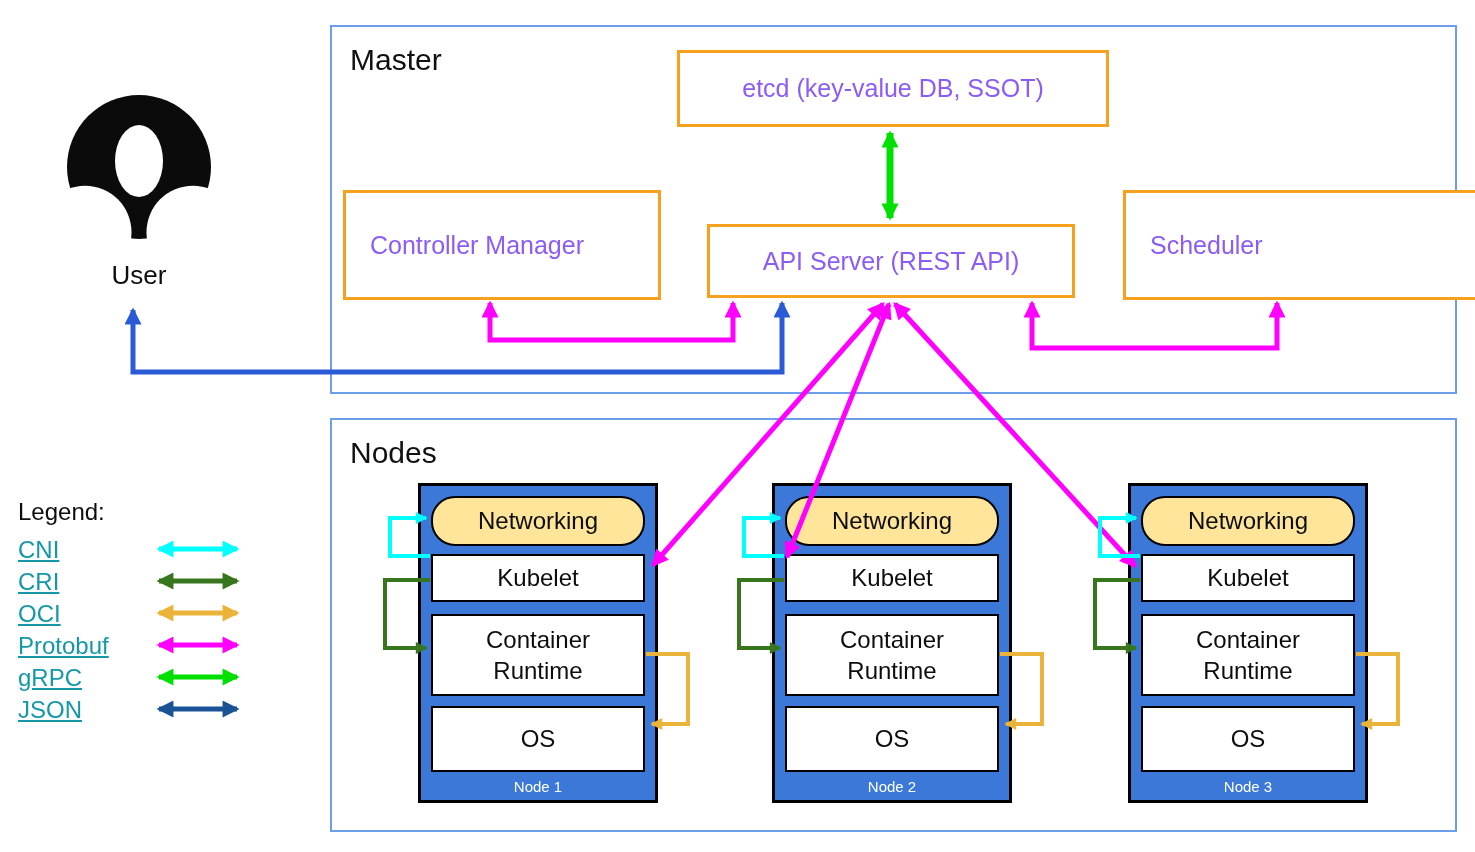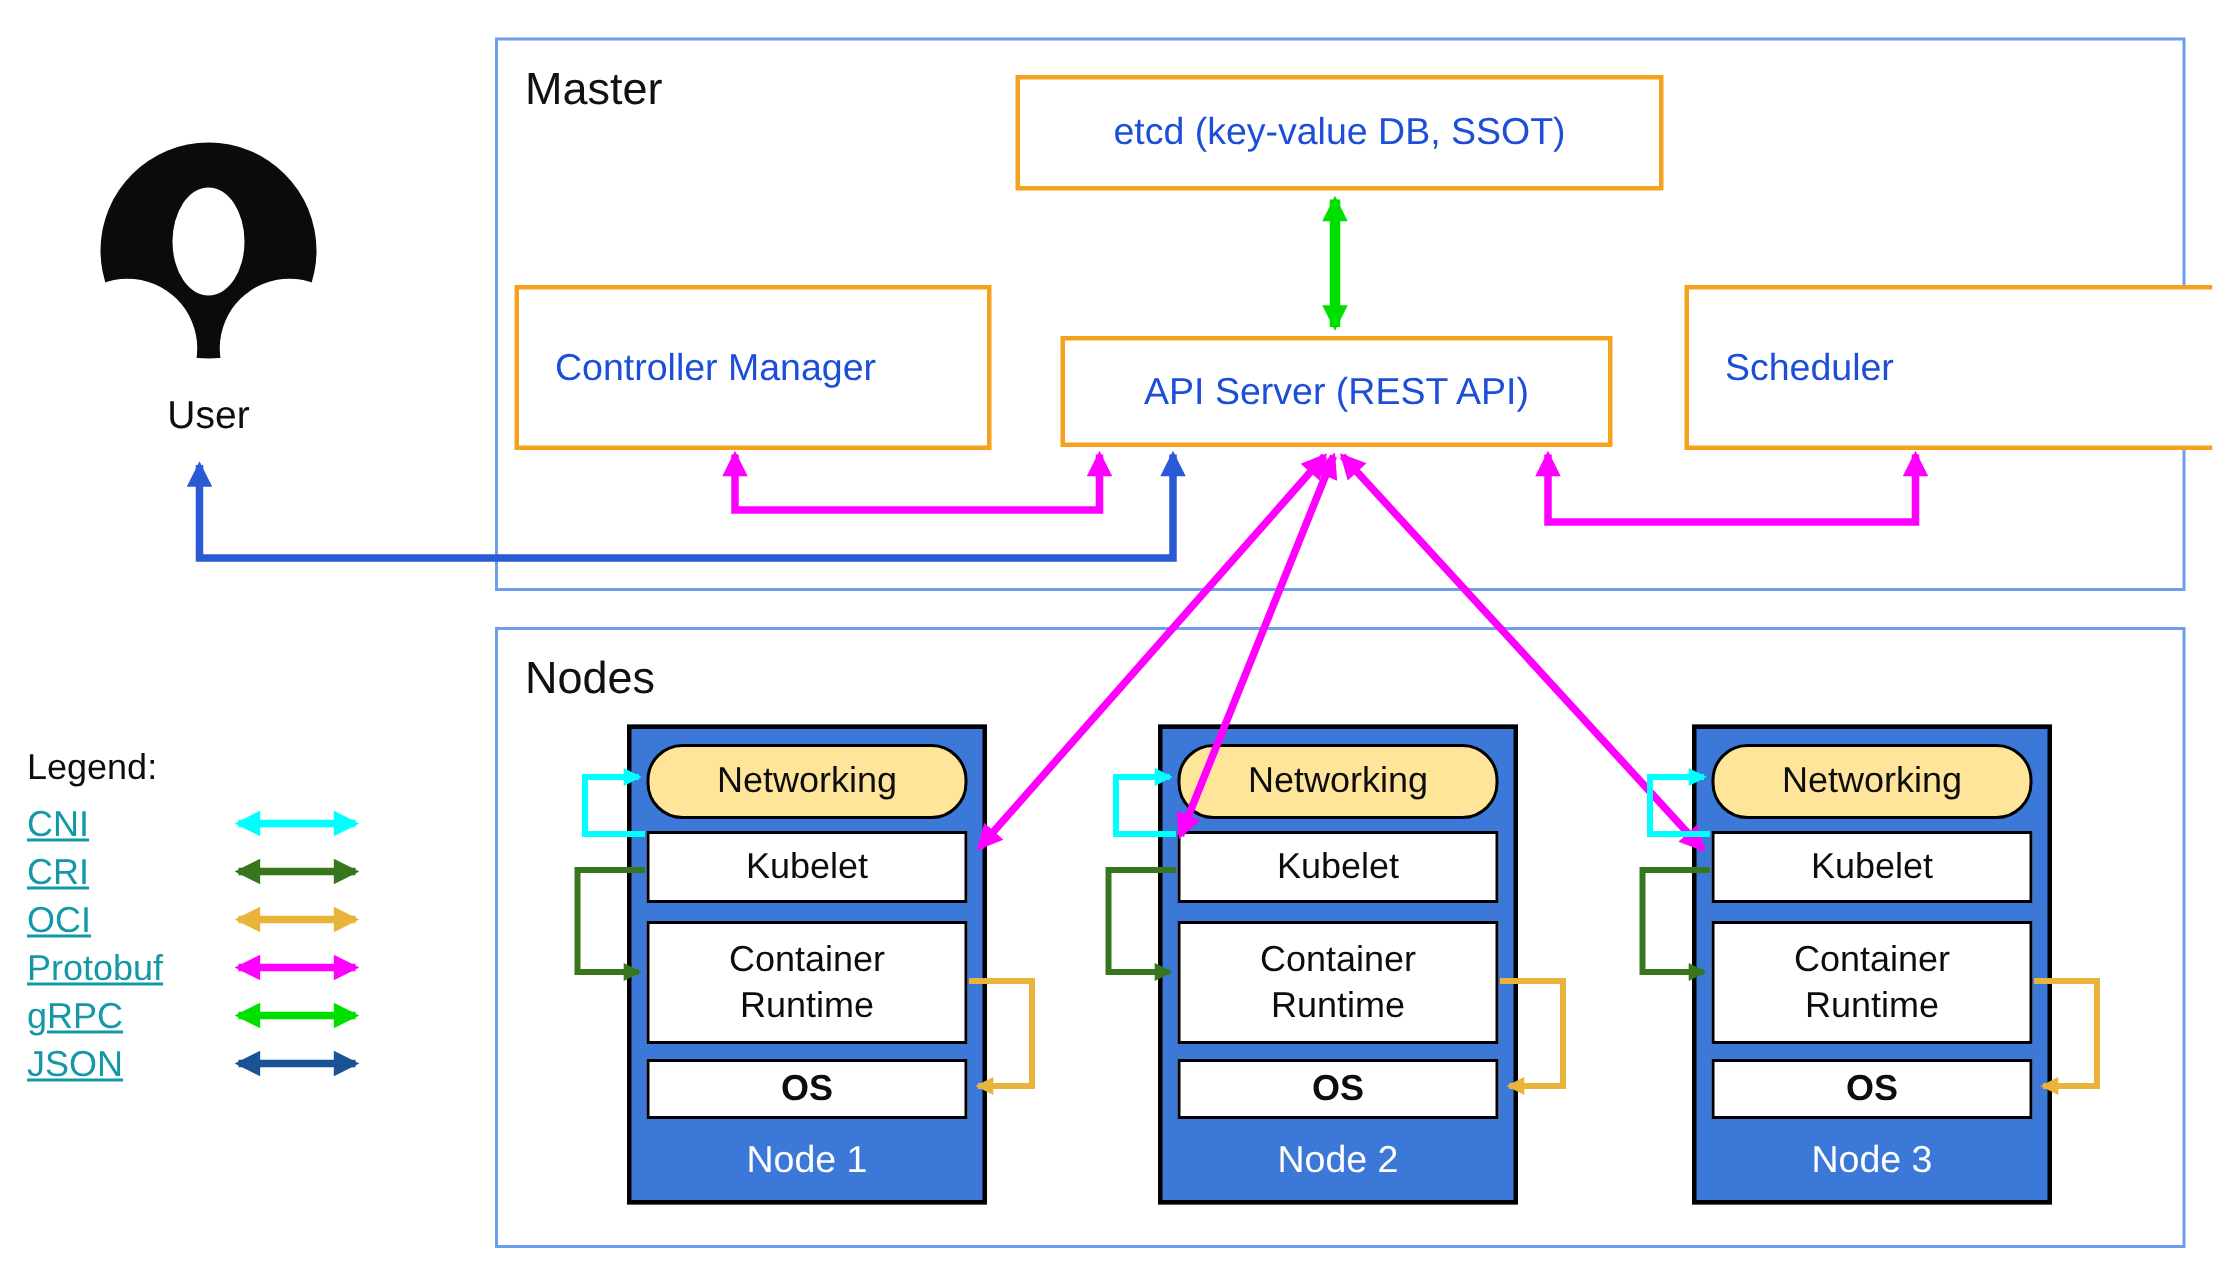--- a/index.html
+++ b/index.html
@@ -3,32 +3,32 @@
 <meta charset="utf-8">
 <style>
   html,body{margin:0;padding:0;background:#fff;font-family:"Liberation Sans",sans-serif;color:#0d0d0d;}
   .canvas{position:relative;width:1475px;height:852px;background:#fff;overflow:hidden;}
 
   
   .section{position:absolute;border:2px solid var(--sectionborder);background:transparent;}
   .section-title{position:absolute;left:18px;top:16px;font-size:30px;color:#111;}
 
   
-  .obox{position:absolute;border:3px solid var(--orange);background:#fff;display:flex;flex-direction:column;justify-content:center;font-size:25px;line-height:35px;color:#1d4ed8;box-sizing:border-box;}
+  .obox{position:absolute;border:3px solid var(--orange);background:#fff;display:flex;flex-direction:column;justify-content:center;font-size:25px;line-height:35px;color:#8b5cf6;box-sizing:border-box;}
   .obox.center{align-items:center;text-align:center;}
   .obox.left{align-items:flex-start;padding-left:24px;}
 
   
   .node{position:absolute;top:483px;width:240px;height:320px;background:var(--nodeblue);border:3px solid #000;box-sizing:border-box;display:flex;flex-direction:column;padding:10px 10px 0 10px;}
   .layer{border:2px solid #000;background:#fff;box-sizing:border-box;display:flex;align-items:center;justify-content:center;text-align:center;font-size:24px;color:#0d0d0d;flex:none;}
   .layer.networking{height:50px;background:var(--cream);margin-bottom:8px;border-radius:24px;}
   .layer.kubelet{height:48px;margin-bottom:12px;}
   .layer.runtime{height:82px;margin-bottom:10px;padding:12px 26px;line-height:31px;}
-  .layer.os{height:40px;font-weight:bold;}
-  .node-name{flex:1;display:flex;align-items:center;justify-content:center;color:#fff;font-size:25px;}
+  .layer.os{height:66px;}
+  .node-name{flex:1;display:flex;align-items:center;justify-content:center;color:#fff;font-size:15px;}
 
   
   .user{position:absolute;left:64px;top:92px;width:150px;text-align:center;}
   .user-label{margin-top:14px;font-size:26px;color:#0d0d0d;}
 
   
   .legend{position:absolute;left:18px;top:498px;width:270px;}
   .legend-title{font-size:24px;margin-bottom:10px;color:#0d0d0d;}
   .legend-row{display:flex;align-items:flex-start;height:32px;}
   .legend-link{display:inline-block;width:125px;font-size:24px;color:var(--link);text-decoration:underline;}

